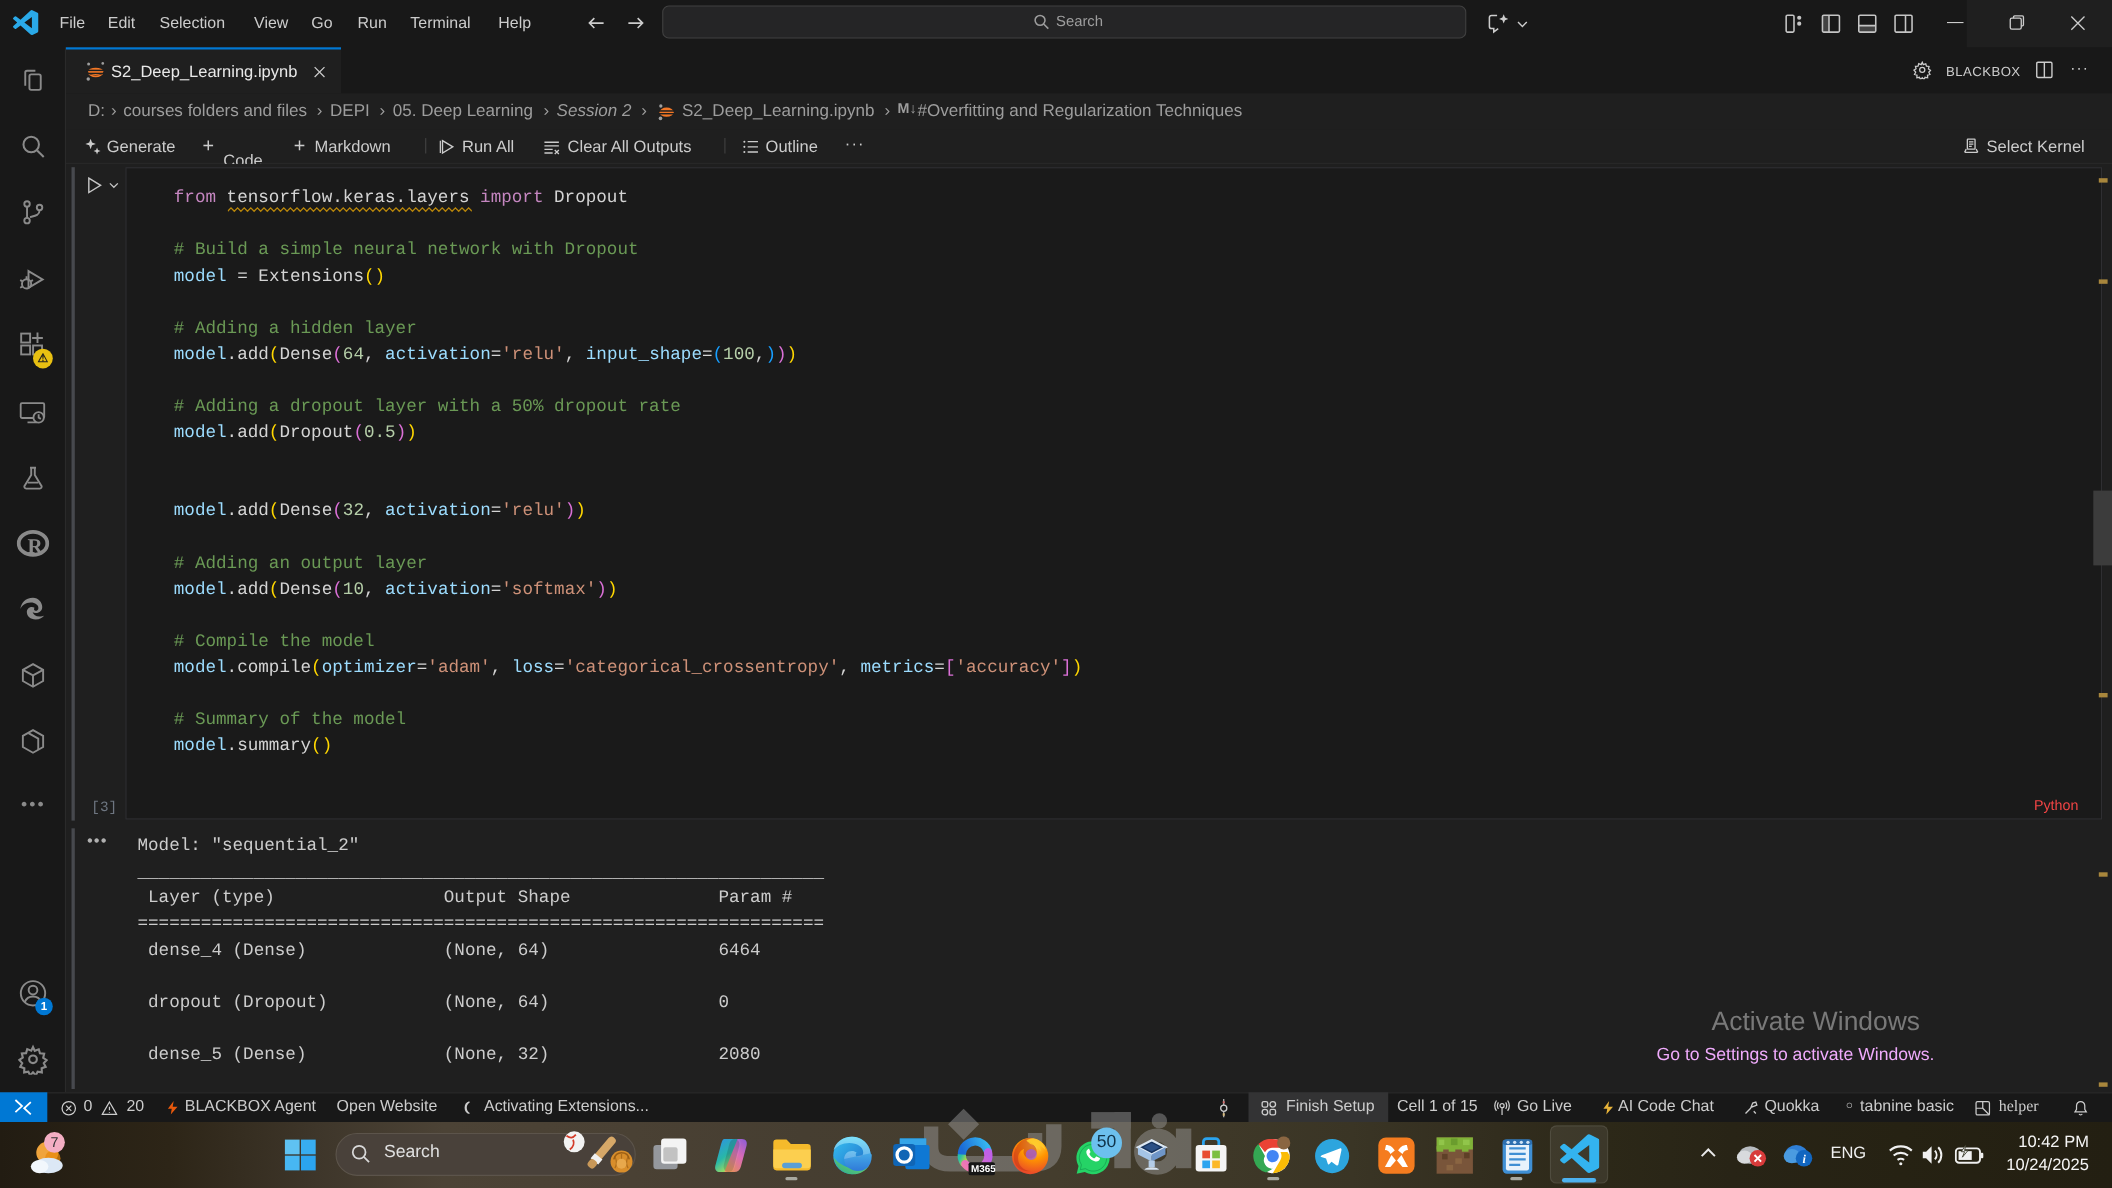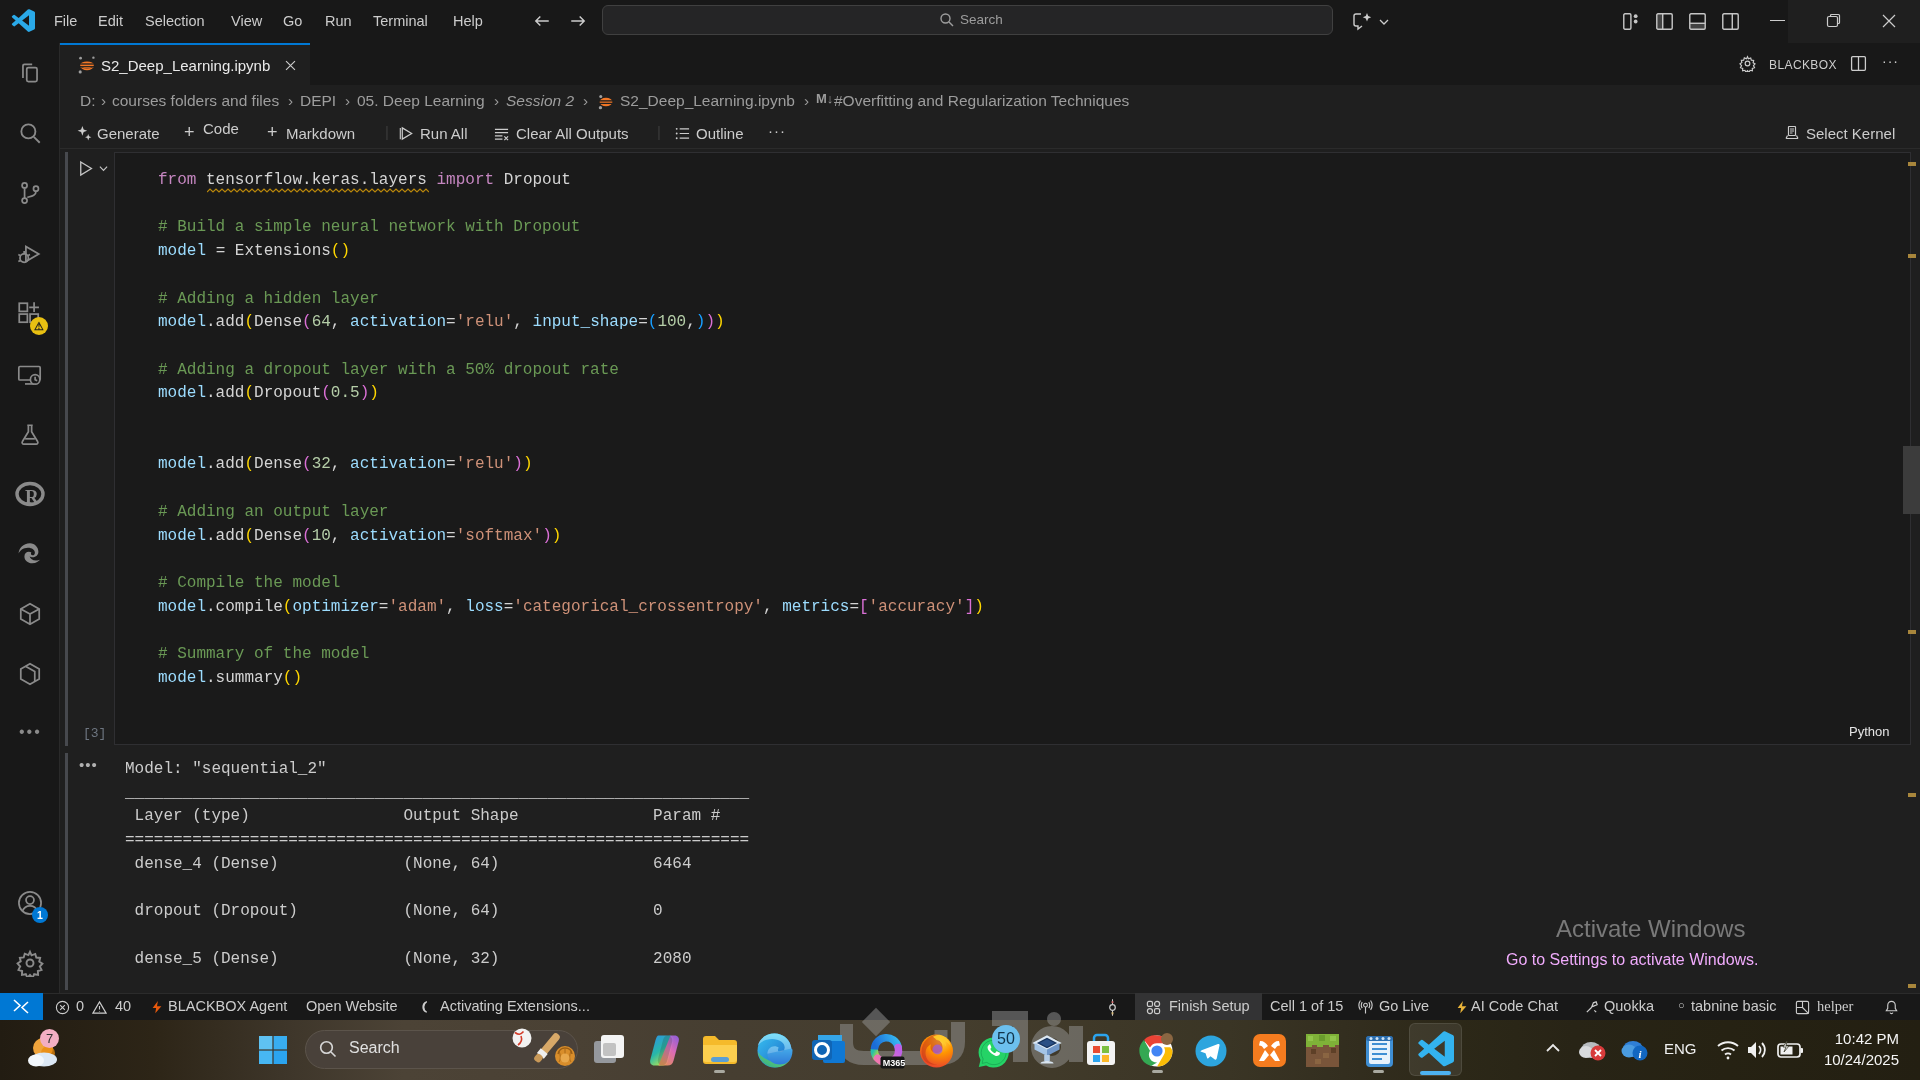--- a/index.html
+++ b/index.html
@@ -137,21 +137,21 @@
     <span class="abs" style="left:756px;top:6px;font-weight:bold;font-size:13px;">M↓</span>
     <span class="abs" style="left:774px;top:7px;">#Overfitting and Regularization Techniques</span>
   </div>
   <div id="nbtoolbar" class="abs" style="left:60px;top:118px;width:1860px;height:31px;background:#1f1f1f;border-bottom:1px solid #2b2b2b;color:#cccccc;font-size:15px;">
     <svg class="abs" style="left:16px;top:7px;" width="17" height="17" viewBox="0 0 16 16" fill="#cccccc">
       <path d="M6 1l1.2 3.3L10.5 5.5 7.2 6.7 6 10 4.8 6.7 1.5 5.5l3.3-1.2z"></path>
       <path d="M11.5 8.5l.8 2.2 2.2.8-2.2.8-.8 2.2-.8-2.2-2.2-.8 2.2-.8z"></path>
     </svg>
     <span class="abs" style="left:37px;top:7px;">Generate</span>
     <span class="abs" style="left:124px;top:4px;font-size:18px;font-weight:300;">+</span>
-    <span class="abs" style="left:143px;top:2px;">Code</span>
+    <span class="abs" style="left:143px;top:20px;">Code</span>
     <span class="abs" style="left:207px;top:4px;font-size:18px;font-weight:300;">+</span>
     <span class="abs" style="left:226px;top:7px;">Markdown</span>
     <span class="abs" style="left:325px;top:5px;color:#3c3c3c;">|</span>
     <svg class="abs" style="left:339px;top:8px;" width="15" height="15" viewBox="0 0 16 16" fill="none" stroke="#cccccc" stroke-width="1.3">
         <path d="M3.5 2l10 6-10 6z"></path>
         <path d="M1.4 2v12" stroke-width="1.2"></path>
       </svg>
     <span class="abs" style="left:360px;top:7px;">Run All</span>
     <svg class="abs" style="left:434px;top:8px;" width="15" height="15" viewBox="0 0 16 16" stroke="#cccccc" stroke-width="1.3" fill="none">
         <path d="M1 3.5h14M1 7h14M1 10.5h8M1 14h8"></path>
@@ -289,21 +289,21 @@
 <span class="v">model</span><span class="w">.compile</span><span class="b1">(</span><span class="v">optimizer</span><span class="w">=</span><span class="s">'adam'</span><span class="w">,</span> <span class="v">loss</span><span class="w">=</span><span class="s">'categorical_crossentropy'</span><span class="w">,</span> <span class="v">metrics</span><span class="w">=</span><span class="b2">[</span><span class="s">'accuracy'</span><span class="b2">]</span><span class="b1">)</span>
 
 <span class="c"># Summary of the model</span>
 <span class="v">model</span><span class="w">.summary</span><span class="b1">()</span></div>
 
     <svg class="abs" style="left:147px;top:39px;" width="222" height="6" viewBox="0 0 222 6">
       <path d="M0 4 L3 1 L6 4 L9 1 L12 4 L15 1 L18 4 L21 1 L24 4 L27 1 L30 4 L33 1 L36 4 L39 1 L42 4 L45 1 L48 4 L51 1 L54 4 L57 1 L60 4 L63 1 L66 4 L69 1 L72 4 L75 1 L78 4 L81 1 L84 4 L87 1 L90 4 L93 1 L96 4 L99 1 L102 4 L105 1 L108 4 L111 1 L114 4 L117 1 L120 4 L123 1 L126 4 L129 1 L132 4 L135 1 L138 4 L141 1 L144 4 L147 1 L150 4 L153 1 L156 4 L159 1 L162 4 L165 1 L168 4 L171 1 L174 4 L177 1 L180 4 L183 1 L186 4 L189 1 L192 4 L195 1 L198 4 L201 1 L204 4 L207 1 L210 4 L213 1 L216 4 L219 1 L222 4" fill="none" stroke="#b8860b" stroke-width="1.2"></path>
     </svg>
 
     <div class="abs mono" style="left:23px;top:577px;font-size:13px;color:#6e7681;">[3]</div>
-    <div class="abs" style="left:1789px;top:575px;font-size:13px;color:#e5e5e5;">Python</div>
+    <div class="abs" style="left:1789px;top:575px;font-size:13px;color:#ef4444;">Python</div>
 
     <div class="abs" style="left:19px;top:607px;color:#b0b0b0;font-size:15px;letter-spacing:1px;">•••</div>
 
     <div id="output" class="abs mono" style="left:65px;top:609px;font-size:16px;line-height:23.7px;white-space:pre;color:#cccccc;">Model: "sequential_2"
 _________________________________________________________________
  Layer (type)                Output Shape              Param #   
 =================================================================
  dense_4 (Dense)             (None, 64)                6464      
                                                                  
  dropout (Dropout)           (None, 64)                0         
@@ -331,21 +331,21 @@
     </div>
     <svg class="abs" style="left:55px;top:6px;" width="15" height="15" viewBox="0 0 16 16" fill="none" stroke="#cccccc" stroke-width="1.2">
         <circle cx="8" cy="8" r="6.5"></circle>
         <path d="M5.5 5.5l5 5M10.5 5.5l-5 5"></path>
       </svg>
     <span class="abs" style="left:76px;top:4px;">0</span>
     <svg class="abs" style="left:92px;top:6px;" width="15" height="15" viewBox="0 0 16 16" fill="none" stroke="#cccccc" stroke-width="1.2">
         <path d="M8 2L15 14H1z"></path>
         <path d="M8 6.5v3.5M8 12v.5"></path>
       </svg>
-    <span class="abs" style="left:115px;top:4px;">40</span>
+    <span class="abs" style="left:115px;top:4px;">20</span>
     <svg class="abs" style="left:150px;top:5px;" width="14" height="16" viewBox="0 0 16 16">
         <path d="M9 1L3 9h4l-1 6 7-8H8z" fill="#e8590c"></path>
       </svg>
     <span class="abs" style="left:168px;top:4px;">BLACKBOX Agent</span>
     <span class="abs" style="left:306px;top:4px;">Open Website</span>
     <svg class="abs" style="left:418px;top:6px;" width="14" height="14" viewBox="0 0 16 16" fill="none" stroke="#cccccc" stroke-width="1.3">
         <path d="M10 2a7 7 0 0 0 0 12 6.3 6.3 0 0 1 0-12z"></path>
       </svg>
     <span class="abs" style="left:440px;top:4px;">Activating Extensions...</span>
 

